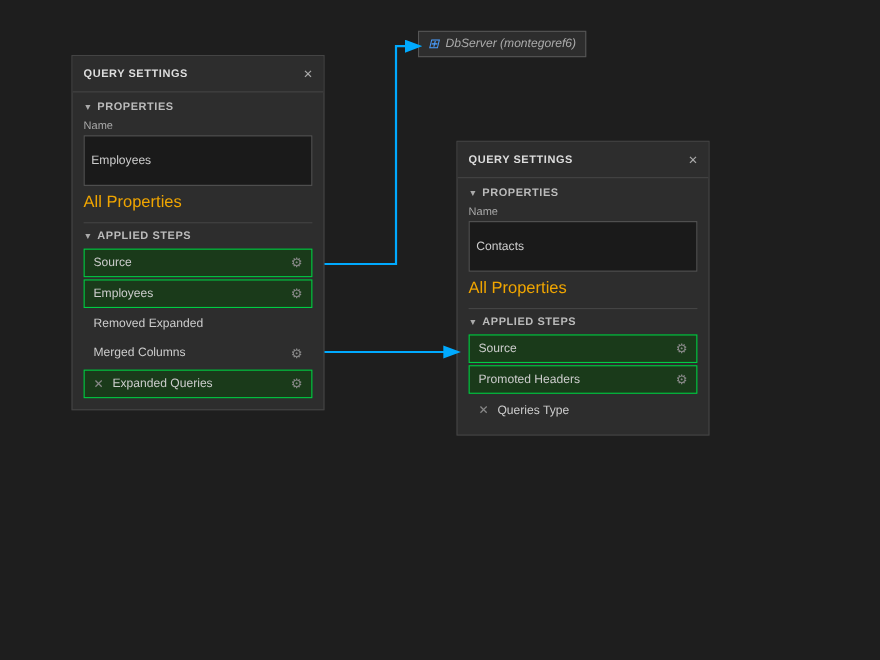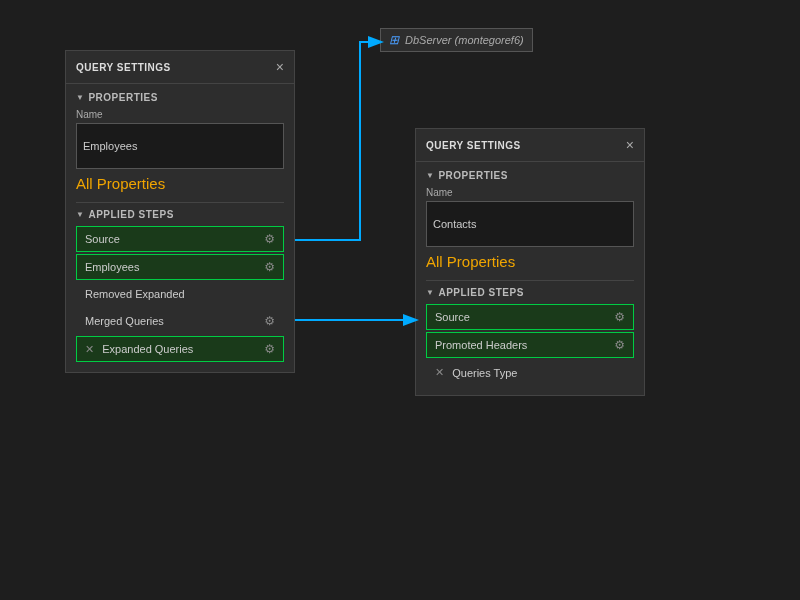--- a/index.html
+++ b/index.html
@@ -219,21 +219,21 @@
             </div>
             <span class="gear-icon">⚙</span>
           </div>
           <div class="step-item">
             <div class="step-left">
               <span>Removed Expanded</span>
             </div>
           </div>
           <div class="step-item">
             <div class="step-left">
-              <span>Merged Queries</span>
+              <span>Merged Columns</span>
             </div>
             <span class="gear-icon">⚙</span>
           </div>
           <div class="step-item active">
             <div class="step-left">
               <span class="x-icon">✕</span>
               <span>Expanded Queries</span>
             </div>
             <span class="gear-icon">⚙</span>
           </div>

